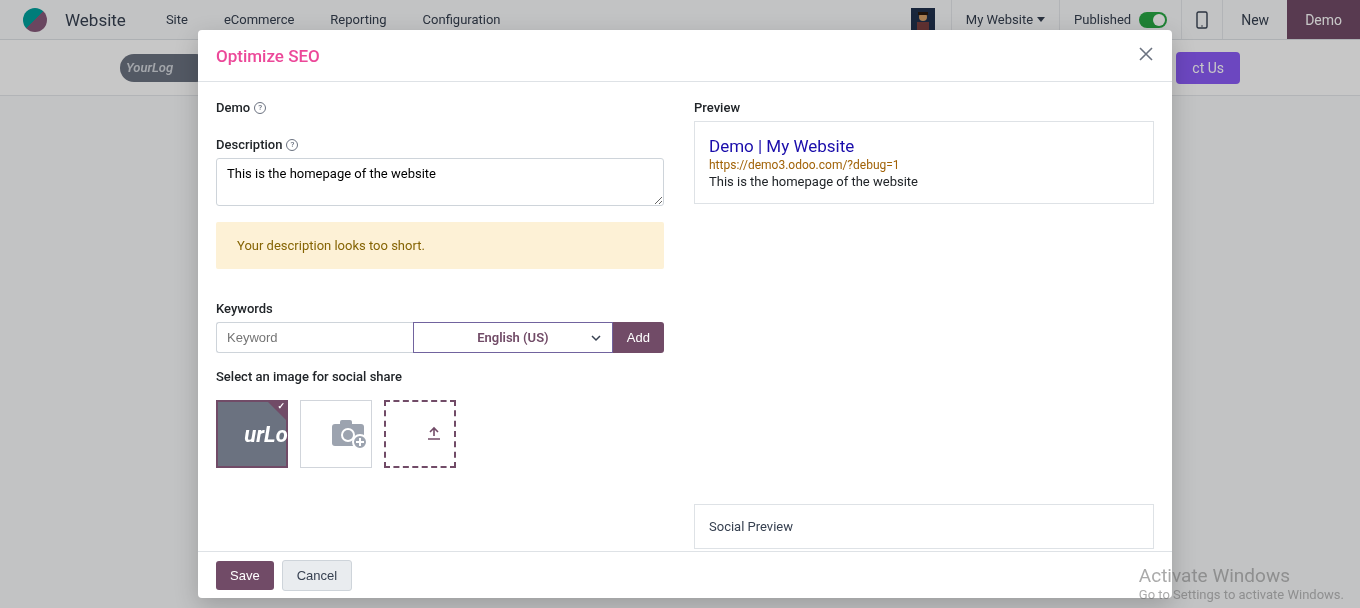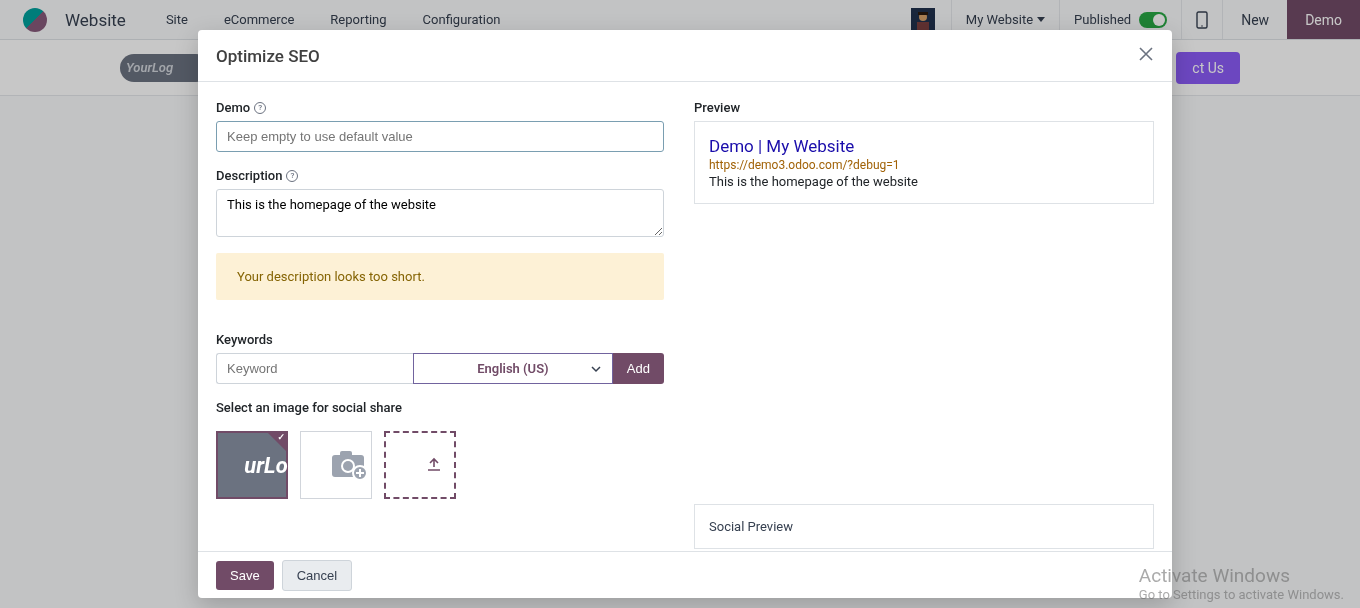--- a/index.html
+++ b/index.html
@@ -27,21 +27,21 @@
 .page-header { height: 56px; background: #fff; border-bottom: 1px solid #e5e7eb; display: flex; align-items: center; padding: 0 120px; }
 .your-logo { width: 90px; height: 28px; background: #6b7280; border-radius: 14px; color: #d1d5db; font-style: italic; font-weight: 600; display: flex; align-items: center; padding-left: 6px; font-size: 13px; }
 .contact-btn { margin-left: auto; background: #8b5cf6; color: #fff; padding: 8px 16px; border-radius: 4px; font-size: 14px; }
 
 
 .dim { position: absolute; inset: 0; background: rgba(0,0,0,0.22); }
 
 
 .modal { position: absolute; top: 30px; left: 198px; width: 974px; height: 568px; background: #fff; border-radius: 4px; box-shadow: 0 8px 24px rgba(0,0,0,0.2); display: flex; flex-direction: column; }
 .modal-header { height: 52px; border-bottom: 1px solid #dee2e6; display: flex; align-items: center; padding: 0 18px; }
-.modal-title { font-size: 17px; font-weight: 500; color: #404040; }
+.modal-title { font-size: 17px; font-weight: 500; color: #ec4899; }
 .modal-close { margin-left: auto; cursor: pointer; color: #6b7280; font-size: 18px; }
 .modal-body { flex: 1; overflow-y: auto; display: flex; padding: 18px; gap: 30px; position: relative; }
 .modal-body::-webkit-scrollbar { width: 14px; }
 .modal-body::-webkit-scrollbar-track { background: #f1f1f1; }
 .modal-body::-webkit-scrollbar-thumb { background: #c1c1c1; }
 .col-left { width: 448px; display: flex; flex-direction: column; }
 .col-right { flex: 1; display: flex; flex-direction: column; }
 
 .field-label { font-size: 13px; font-weight: 500; color: #212529; margin-bottom: 6px; display: flex; align-items: center; gap: 4px; }
 .help-icon { width: 12px; height: 12px; border: 1px solid #6b7280; border-radius: 50%; display: inline-flex; align-items: center; justify-content: center; font-size: 8px; color: #6b7280; }
@@ -146,21 +146,20 @@
     </div>
   </div>
 
   <div class="modal-body">
 
     <div class="col-left">
       <div class="field-label">
         <span>Demo</span>
         <span class="help-icon">?</span>
       </div>
-      <input class="input-text" placeholder="Keep empty to use default value" style="">
       <div class="gap"></div>
 
       <div class="field-label">
         <span>Description</span>
         <span class="help-icon">?</span>
       </div>
       <textarea class="textarea" style="">This is the homepage of the website</textarea>
       <div class="gap"></div>
 
       <div class="warnbox">Your description looks too short.</div>

